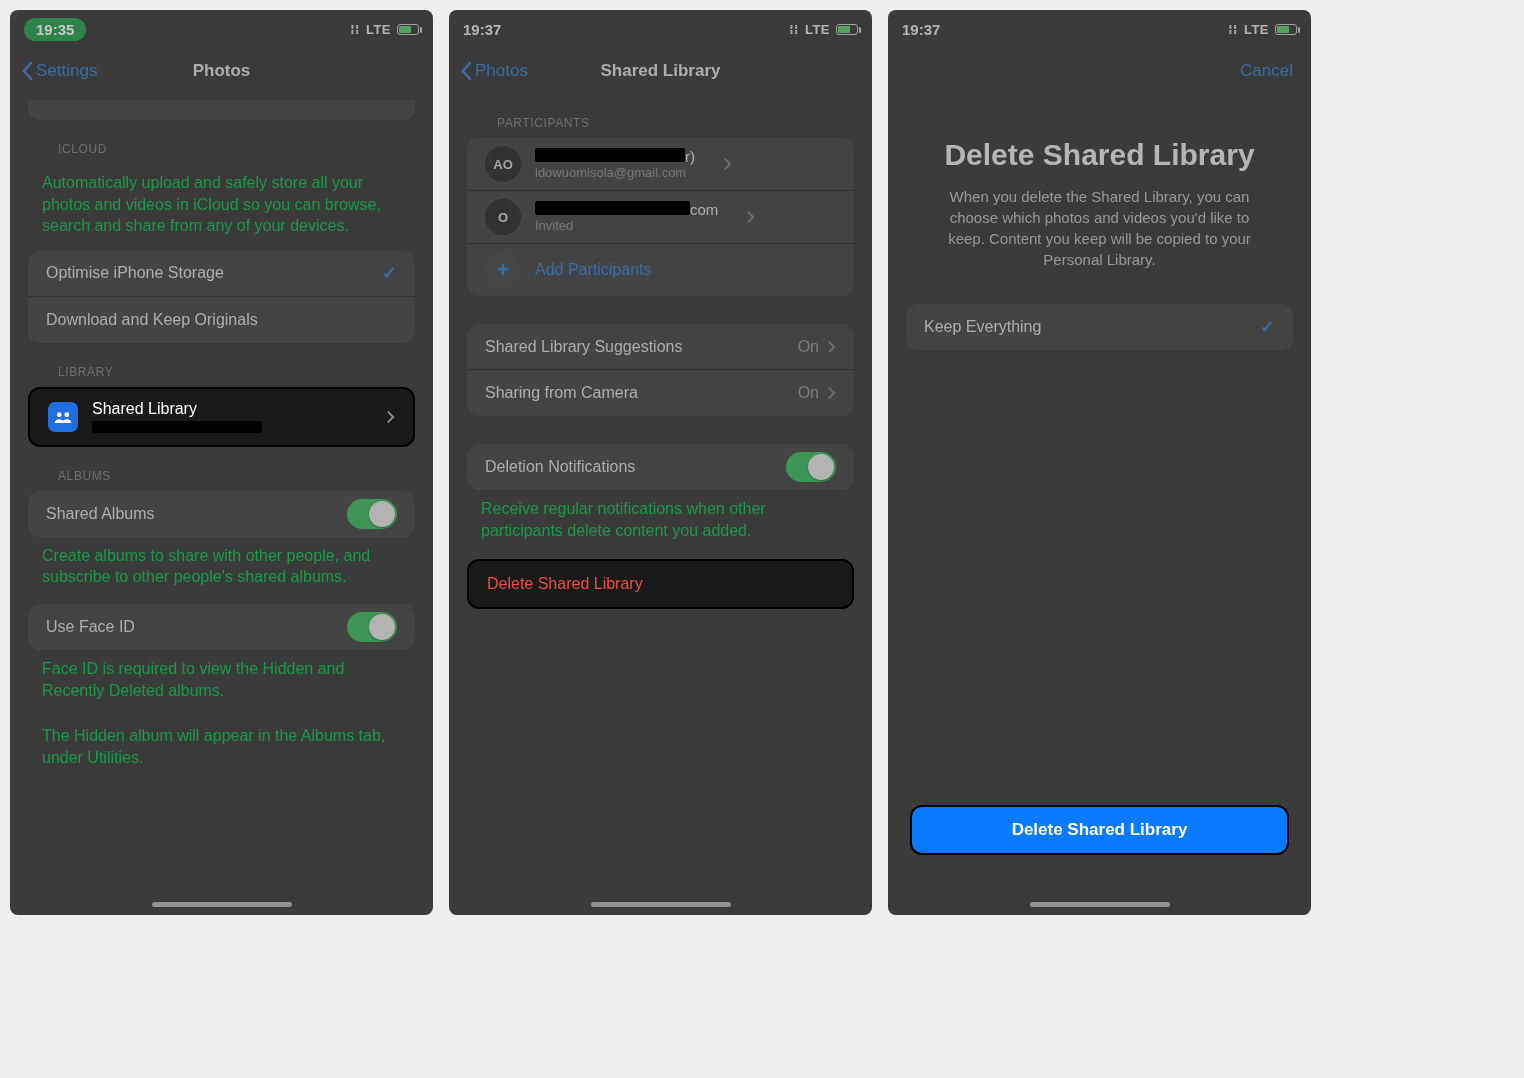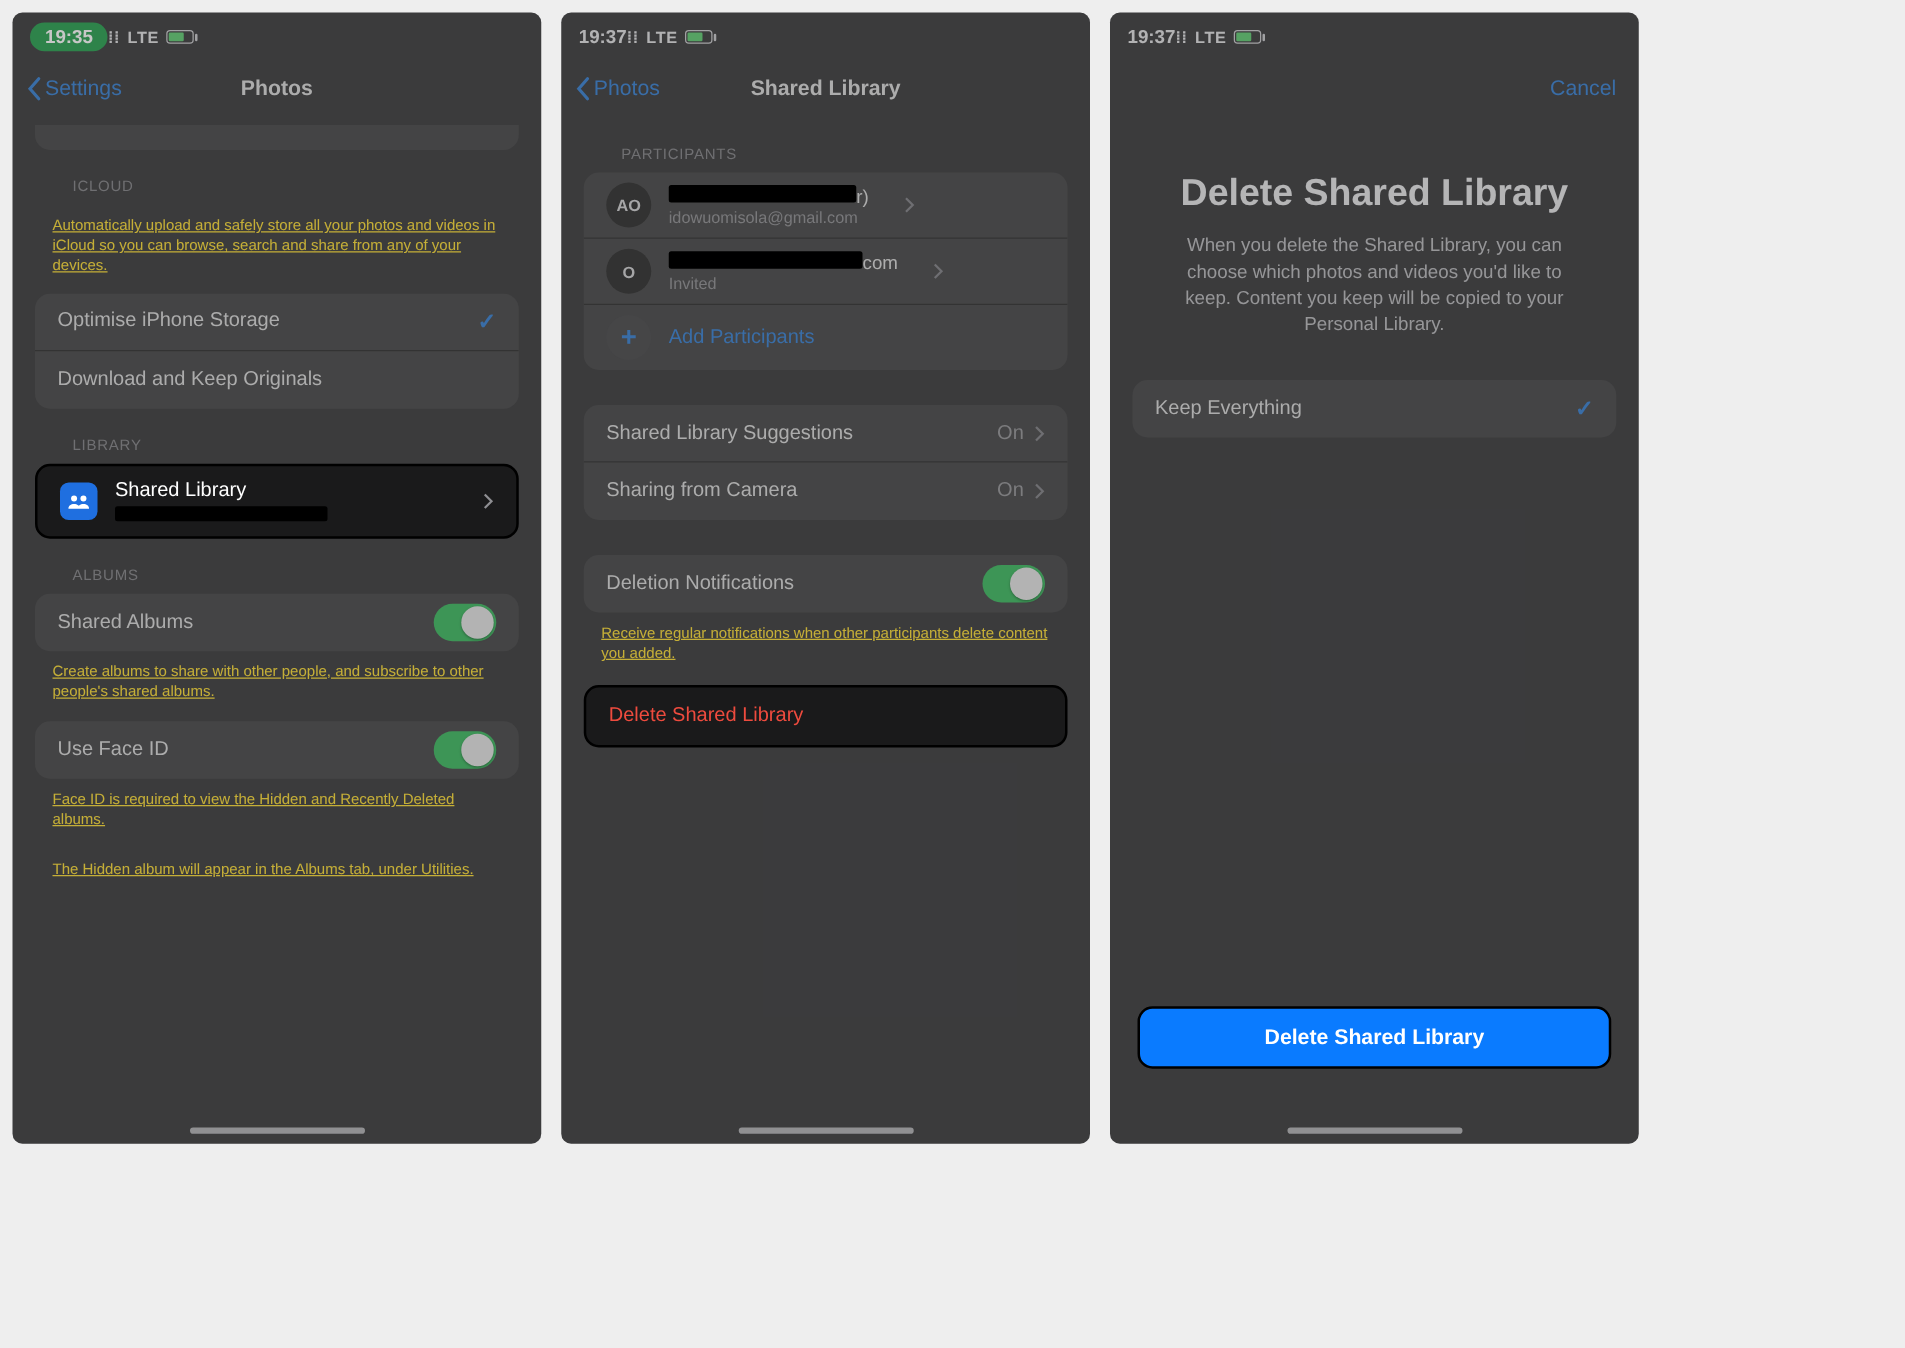--- a/index.html
+++ b/index.html
@@ -1,21 +1,21 @@
 <!DOCTYPE html>
 <html><head>
 <meta charset="utf-8">
 <style>
   * { box-sizing: border-box; margin: 0; padding: 0; font-family: -apple-system, "Helvetica Neue", Arial, sans-serif; }
   body { background:#eee; display:flex; gap:16px; padding:10px; }
   .phone { width:423px; height:905px; background:#4c4c4e; border-radius:8px; overflow:hidden; position:relative; color:#c9c9cb; }
   .dim-overlay { position:absolute; inset:0; background:rgba(0,0,0,0.22); pointer-events:none; }
 
   
-  .status { height:38px; display:flex; align-items:center; padding:0 14px; font-size:15px; font-weight:600; color:#e4e4e6; }
+  .status { height:38px; display:flex; align-items:center; justify-content:space-between; padding:0 14px; font-size:15px; font-weight:600; color:#e4e4e6; }
   .status-left { display:flex; align-items:center; }
   .time-pill { background:#3ca85f; color:#fff; padding:3px 12px; border-radius:14px; font-size:15px; font-weight:600; }
   .status-right { display:flex; align-items:center; gap:6px; font-size:13px; letter-spacing:.5px; }
   .battery { width:22px; height:11px; border:1.2px solid #cfcfd1; border-radius:3px; position:relative; }
   .battery::after { content:""; position:absolute; right:-4px; top:2px; width:2.5px; height:6px; background:#cfcfd1; border-radius:1px; }
   .battery i { position:absolute; left:1px; top:1px; width:60%; height:7px; background:#6fd07f; border-radius:1px; }
 
   
   .nav { height:46px; display:flex; align-items:center; justify-content:center; position:relative; }
   .nav .back { position:absolute; left:10px; display:flex; align-items:center; color:#4a8cd6; font-size:17px; gap:2px; }
@@ -24,21 +24,21 @@
   .nav .right-btn { position:absolute; right:18px; color:#4a8cd6; font-size:17px; }
 
   
   .group-label { font-size:12px; letter-spacing:.6px; color:#8f8f92; padding:22px 48px 8px; text-transform:uppercase; }
   .group { margin:0 18px; background:#585859; border-radius:12px; overflow:hidden; }
   .group.flush-top { border-top-left-radius:0; border-top-right-radius:0; }
   .row { min-height:46px; display:flex; align-items:center; padding:0 18px; border-bottom:0.5px solid rgba(0,0,0,0.25); font-size:16px; color:#ddd; position:relative; }
   .row:last-child { border-bottom:none; }
   .row .spacer { flex:1; }
   .row .val { color:#9f9fa2; margin-right:8px; }
-  .footer-text { font-size:12px; color:#fde047; padding:8px 32px 0; line-height:1.35;text-decoration:underline; }
+  .footer-text { font-size:16px; color:#22c55e; padding:8px 32px 0; line-height:1.35; }
 
   
   .toggle { width:50px; height:30px; border-radius:15px; background:#4fbf6f; position:relative; flex-shrink:0; }
   .toggle::after { content:""; position:absolute; right:2px; top:2px; width:26px; height:26px; background:#e6e6e6; border-radius:50%; box-shadow:0 1px 2px rgba(0,0,0,.3); }
 
   
   .check { color:#4a8cd6; font-size:18px; font-weight:600; }
   svg.chevron { width:9px; height:16px; }
   svg.chevron path { stroke:#8e8e92; stroke-width:2; fill:none; }
 

